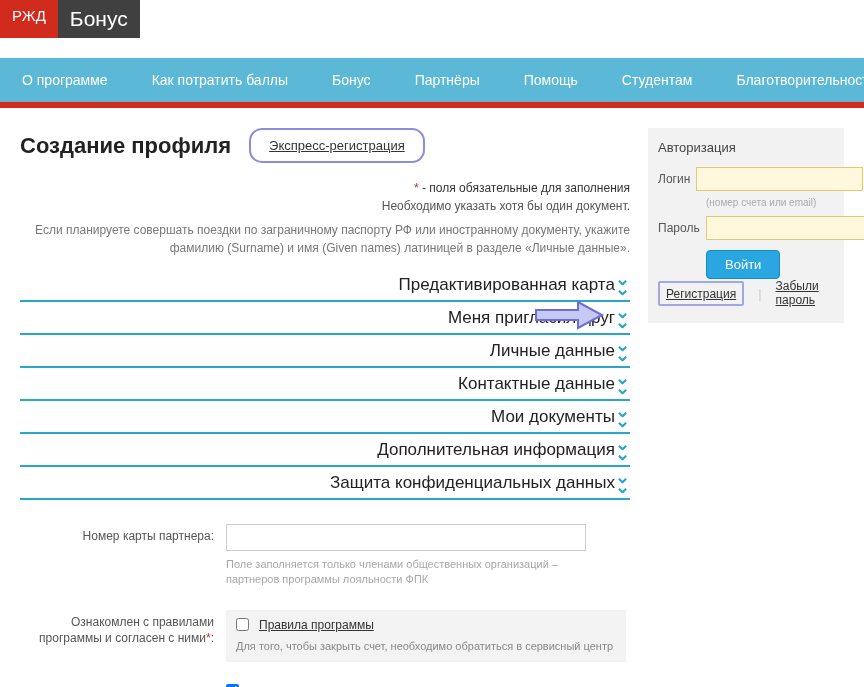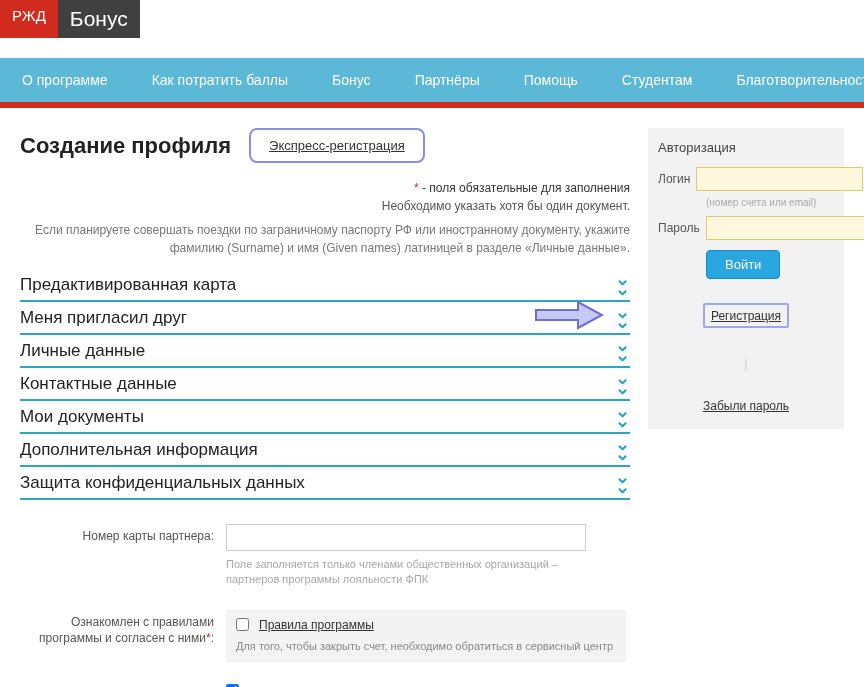--- a/index.html
+++ b/index.html
@@ -7,28 +7,28 @@
   .topbar { display: flex; }
   .logo-rzd { background: #d12b1e; color: #fff; font-weight: normal; padding: 7px 12px; font-size: 15px; }
   .logo-bonus { background: #404040; color: #fff; padding: 7px 12px; font-size: 21px; }
   .nav { background: #5bb8d6; display: flex; gap: 0; margin-top: 20px; }
   .nav-item { color: #fff; padding: 14px 22px; font-size: 14px; cursor: pointer; white-space: nowrap; }
   .redline { height: 6px; background: #d12b1e; }
   .content { display: flex; padding: 20px 20px 0 20px; gap: 18px; }
   .main { flex: 1; }
   .title-row { display: flex; align-items: center; gap: 18px; margin-bottom: 18px; }
   .page-title { font-size: 22px; font-weight: bold; color: #222; }
-  .express-box { border: 2px solid #8a8de0; padding: 8px 18px; border-radius: 8px; }
+  .express-box { border: 2px solid #8a8de0; padding: 8px 18px; border-radius: 13px; }
   .express-link { color: #333; text-decoration: underline; font-size: 13px; cursor: pointer; }
   .required-note { text-align: right; margin-bottom: 4px; font-size: 12px; }
   .required-note .star { color: #d12b1e; }
   .doc-note { text-align: right; font-size: 12px; margin-bottom: 8px; color: #555; }
   .passport-note { text-align: right; font-size: 12px; color: #777; line-height: 1.5; margin-bottom: 12px; }
   .accordion { margin-bottom: 24px; }
-  .acc-item { position: relative; border-bottom: 2px solid #2aa6c9; padding: 6px 0 5px 0; display: flex; align-items: center; justify-content: space-between; cursor: pointer; }
+  .acc-item { position: relative; border-bottom: 2px solid #2aa6c9; padding: 6px 0 5px 0; display: flex; align-items: center; justify-content: flex-end; cursor: pointer; }
   .acc-label { font-size: 17px; color: #222; }
   .acc-chevron { color: #2aa6c9; font-size: 18px; font-weight: bold; line-height: 0.55; display: flex; flex-direction: column; }
   .arrow-highlight { position: absolute; right: 24px; top: -4px; pointer-events: none; }
   .arrow-highlight svg { display:block; }
   .form-block { display: flex; gap: 12px; margin-bottom: 22px; }
   .form-label-col { width: 194px; text-align: right; font-size: 12px; color: #555; padding-top: 4px; line-height: 1.35; }
   .form-label-col .star { color: #d12b1e; }
   .form-input-col { flex: 1; }
   .text-input { width: 100%; max-width: 360px; border: 1px solid #ccc; padding: 5px 6px; font-size: 13px; background:#fff; }
   .field-hint { font-size: 11px; color: #a8a8a8; margin-top: 6px; max-width: 380px; line-height: 1.4; }
@@ -36,21 +36,21 @@
   .rules-link { text-decoration: underline; color: #333; cursor: pointer; font-size: 12px; }
   .rules-box { background: #f3f3f3; padding: 8px 10px; max-width: 400px; }
   .rules-hint { font-size: 11px; color: #888; margin-top: 7px; line-height: 1.4; }
   .sidebar { width: 196px; background: #f2f2f2; padding: 12px 10px 16px 10px; height: fit-content; }
   .sidebar-title { font-size: 13px; color: #444; margin-bottom: 12px; }
   .side-row { display: flex; align-items: center; gap: 6px; margin-bottom: 6px; }
   .side-label { width: 42px; font-size: 12px; color: #555; }
   .side-input { flex: 1; border: 1px solid #e0c96f; background: #fff8dc; padding: 4px 5px; font-size: 12px; }
   .side-hint { font-size: 10px; color: #aaa; margin-left: 48px; margin-bottom: 8px; }
   .login-btn { background: #2aa6e0; color: #fff; border: 1px solid #1a8cc4; border-radius: 4px; padding: 6px 18px; font-size: 13px; cursor: pointer; margin-left: 48px; margin-top: 4px; }
-  .side-links { margin-top: 24px; display: flex; gap: 28px; justify-content: center; align-items: center; flex-direction: column; }
+  .side-links { margin-top: 0; display: flex; gap: 14px; justify-content: center; align-items: center; }
   .reg-link { font-size: 12px; text-decoration: underline; color: #333; cursor: pointer; }
   .reg-highlight { border: 2px solid #a3a6e6; padding: 3px 6px; border-radius: 2px; }
   .forgot-link { font-size: 12px; text-decoration: underline; color: #333; cursor: pointer; }
   .divider { color: #ccc; }
 </style>
 </head>
 <body>
 
 <div class="topbar">
   <div class="logo-rzd">РЖД</div>

